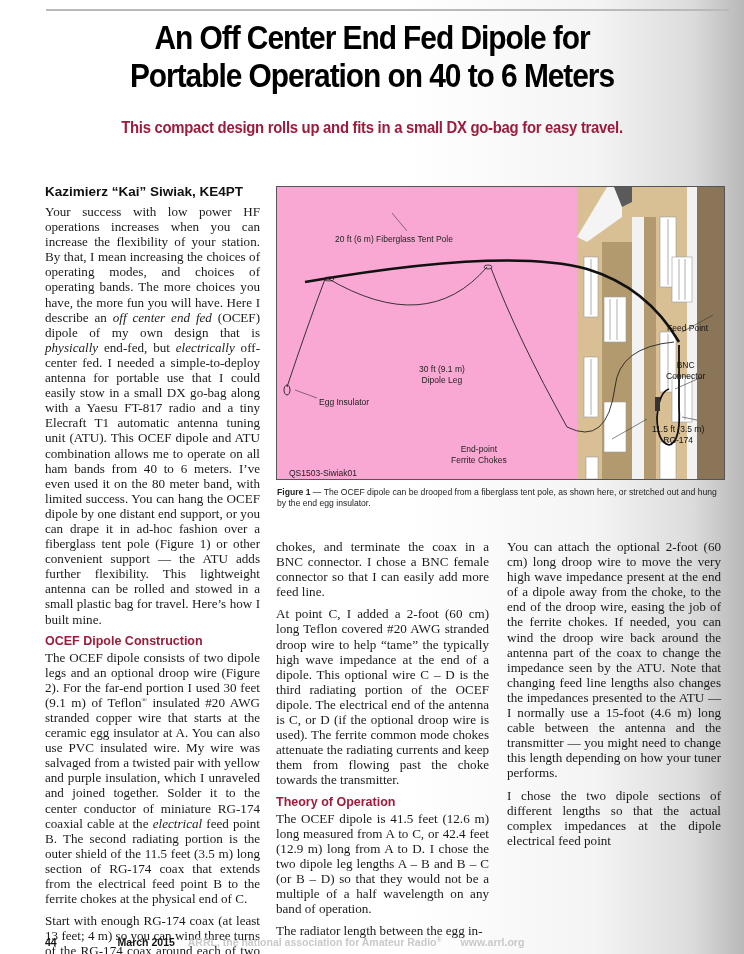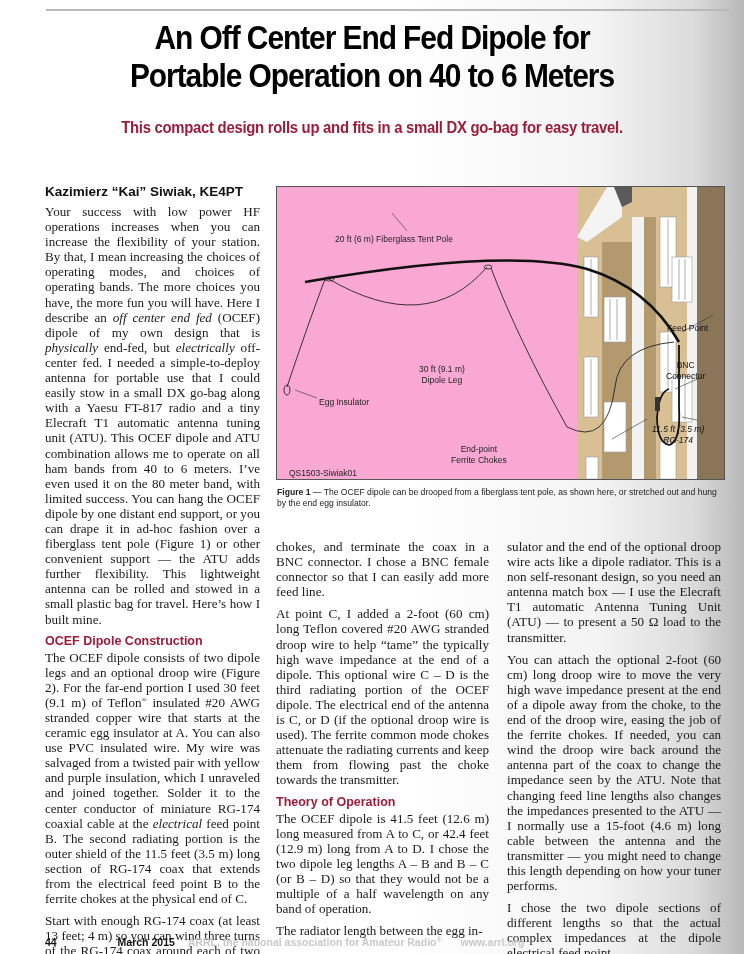--- a/index.html
+++ b/index.html
@@ -82,21 +82,20 @@
 
 <div class="col col2">
   <p>chokes, and terminate the coax in a BNC connector. I chose a BNC female connector so that I can easily add more feed line.</p>
   <p>At point C, I added a 2-foot (60 cm) long Teflon covered #20 AWG stranded droop wire to help “tame” the typically high wave impedance at the end of a dipole. This optional wire C – D is the third radiating portion of the OCEF dipole. The electrical end of the antenna is C, or D (if the optional droop wire is used). The ferrite common mode chokes attenuate the radiating currents and keep them from flowing past the choke towards the transmitter.</p>
   <div class="section-head">Theory of Operation</div>
   <p>The OCEF dipole is 41.5 feet (12.6 m) long measured from A to C, or 42.4 feet (12.9 m) long from A to D. I chose the two dipole leg lengths A – B and B – C (or B – D) so that they would not be a multiple of a half wavelength on any band of operation.</p>
   <p>The radiator length between the egg in-</p>
 </div>
 
 <div class="col col3">
-  <p>sulator and the end of the optional droop wire acts like a dipole radiator. This is a non self-resonant design, so you need an antenna match box — I use the Elecraft T1 automatic Antenna Tuning Unit (ATU) — to present a 50 Ω load to the transmitter.</p>
   <p>You can attach the optional 2-foot (60 cm) long droop wire to move the very high wave impedance present at the end of a dipole away from the choke, to the end of the droop wire, easing the job of the ferrite chokes. If needed, you can wind the droop wire back around the antenna part of the coax to change the impedance seen by the ATU. Note that changing feed line lengths also changes the impedances presented to the ATU — I normally use a 15-foot (4.6 m) long cable between the antenna and the transmitter — you might need to change this length depending on how your tuner performs.</p>
   <p>I chose the two dipole sections of different lengths so that the actual complex impedances at the dipole electrical feed point</p>
 </div>
 
 <div class="figure-box">
   <svg width="447" height="292" viewBox="0 0 447 292">
 
     <rect x="300" y="0" width="147" height="292" fill="#d9bf94"></rect>
     <rect x="420" y="0" width="27" height="292" fill="#8b7558"></rect>
     <rect x="410" y="0" width="10" height="292" fill="#f2f2f2"></rect>
@@ -158,21 +157,21 @@
   <div class="fig-label" style="left:142px;top:145px;margin-top:32px;">
     <div>30 ft (9.1 m)</div>
     <div>Dipole Leg</div>
   </div>
   <div class="fig-label" style="left:42px;top:210px;">Egg Insulator</div>
   <div class="fig-label" style="left:390px;top:136px;color:#111;">Feed Point</div>
   <div class="fig-label" style="left:389px;top:173px;color:#111;">
     <div>BNC</div>
     <div>Connector</div>
   </div>
-  <div class="fig-label" style="left:375px;top:237px;color:#111;font-style:italic;">
+  <div class="fig-label" style="left:375px;top:237px;color:#111;">
     <div>11.5 ft (3.5 m)</div>
     <div>RG-174</div>
   </div>
   <div class="fig-label" style="left:174px;top:257px;">
     <div>End-point</div>
     <div>Ferrite Chokes</div>
   </div>
   <div class="fig-label" style="left:12px;top:281px;">QS1503-Siwiak01</div>
 </div>
 

